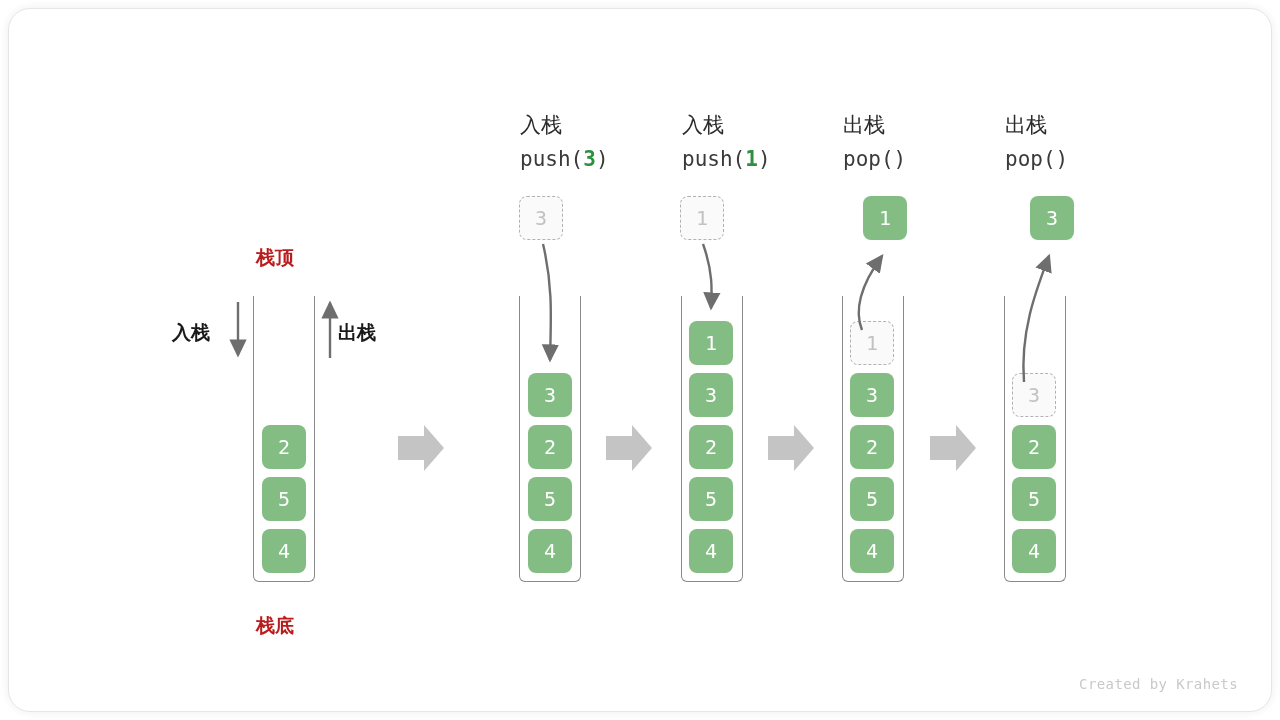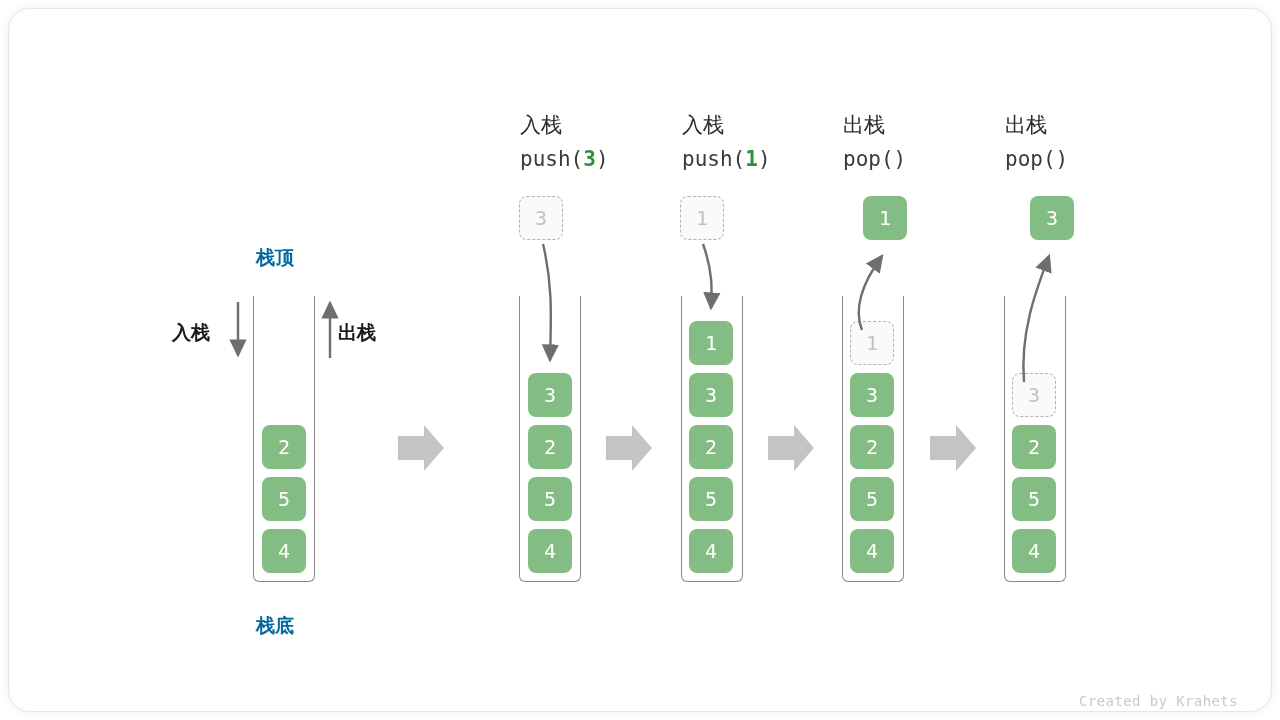--- a/index.html
+++ b/index.html
@@ -35,21 +35,21 @@
     font-size: 25px;
     font-weight: bold;
     color: #2e2e2e;
     letter-spacing: 0.5px;
   }
   .label-top, .label-bottom {
     position: absolute;
     font-family: "Liberation Sans", sans-serif;
     font-size: 19px;
     font-weight: bold;
-    color: #0369a1;
+    color: #b91c1c;
     white-space: nowrap;
   }
   .label-top { left: 256px; top: 245px; }
   .label-bottom { left: 256px; top: 613px; }
 
   .side-label {
     position: absolute;
     font-family: "Liberation Sans", sans-serif;
     font-size: 19px;
     font-weight: bold;
@@ -97,21 +97,21 @@
     font-family: "Liberation Sans", sans-serif;
     font-size: 21px;
     color: #2b2b2b;
     display: block;
   }
   .col-head .code { display: block; }
   .col-head .arg { color: #2f8f41; font-weight: bold; }
 
   .credit {
     position: absolute;
-    right: 42px; bottom: 11px;
+    right: 42px; bottom: 28px;
     font-family: "DejaVu Sans Mono", monospace;
     font-size: 14px;
     color: #c9c9c9;
     letter-spacing: 0.4px;
   }
   svg.overlay {
     position: absolute;
     left: 0; top: 0;
     width: 1280px; height: 720px;
     pointer-events: none;

